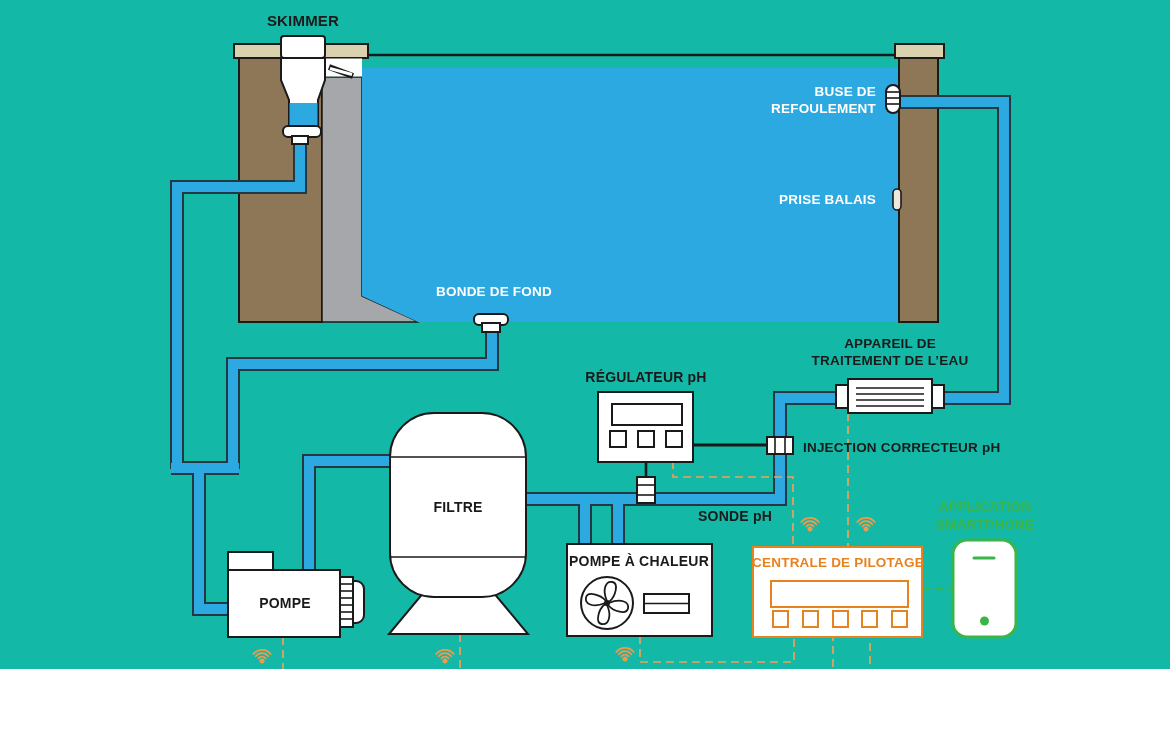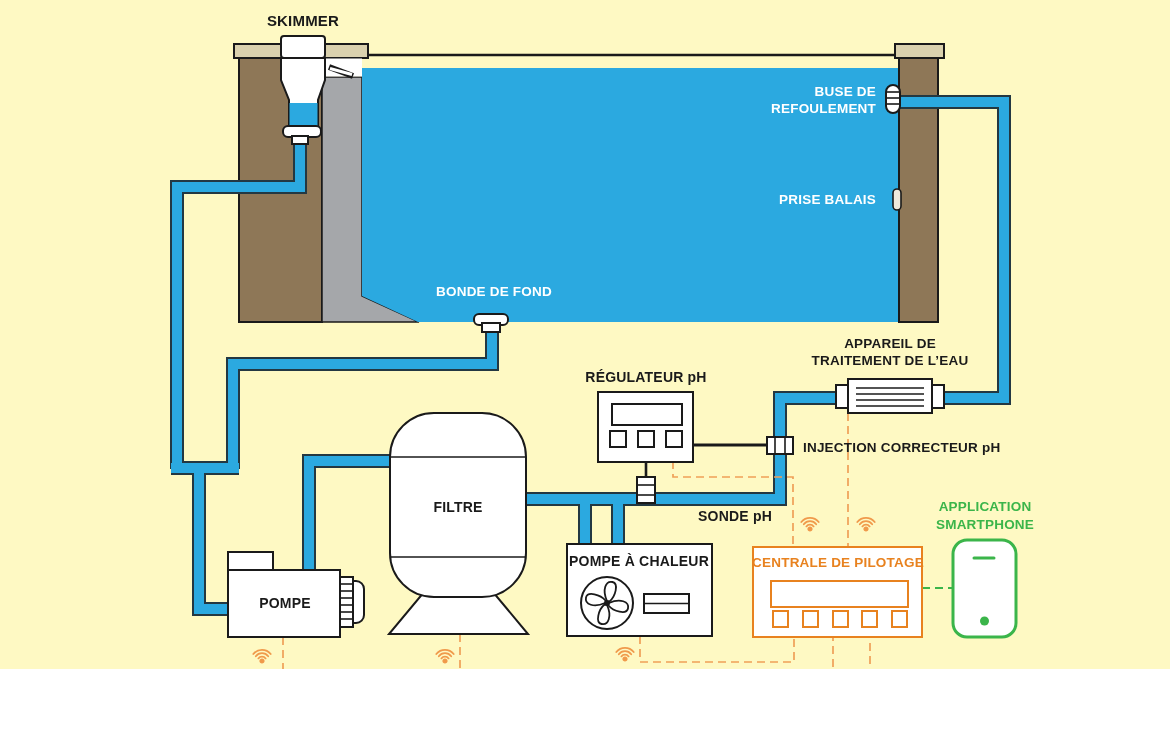--- a/index.html
+++ b/index.html
@@ -1,16 +1,16 @@
 <!DOCTYPE html>
 <html><head>
 <meta charset="utf-8">
 <style>
   html,body{margin:0;padding:0;background:#ffffff;}
-  .stage{position:relative;width:1170px;height:669px;background:#fef9c3;overflow:hidden;
+  .stage{position:relative;width:1170px;height:669px;background:#14b8a6;overflow:hidden;
          font-family:"Liberation Sans", sans-serif;}
   svg{position:absolute;left:0;top:0;}
   text{font-family:"Liberation Sans", sans-serif;font-weight:bold;letter-spacing:.2px;}
   .lbl-black{fill:#1a1a1a;font-size:14px;}
   .lbl-black-s{fill:#1a1a1a;font-size:13.5px;}
   .lbl-white{fill:#ffffff;font-size:13.5px;}
   .lbl-orange{fill:#e8821f;font-size:13.5px;}
   .lbl-green{fill:#3bb54a;font-size:13.5px;}
   .dev{fill:#ffffff;stroke:#1a1a1a;stroke-width:2;}
   .thin{stroke:#1a1a1a;stroke-width:1.6;fill:none;}

